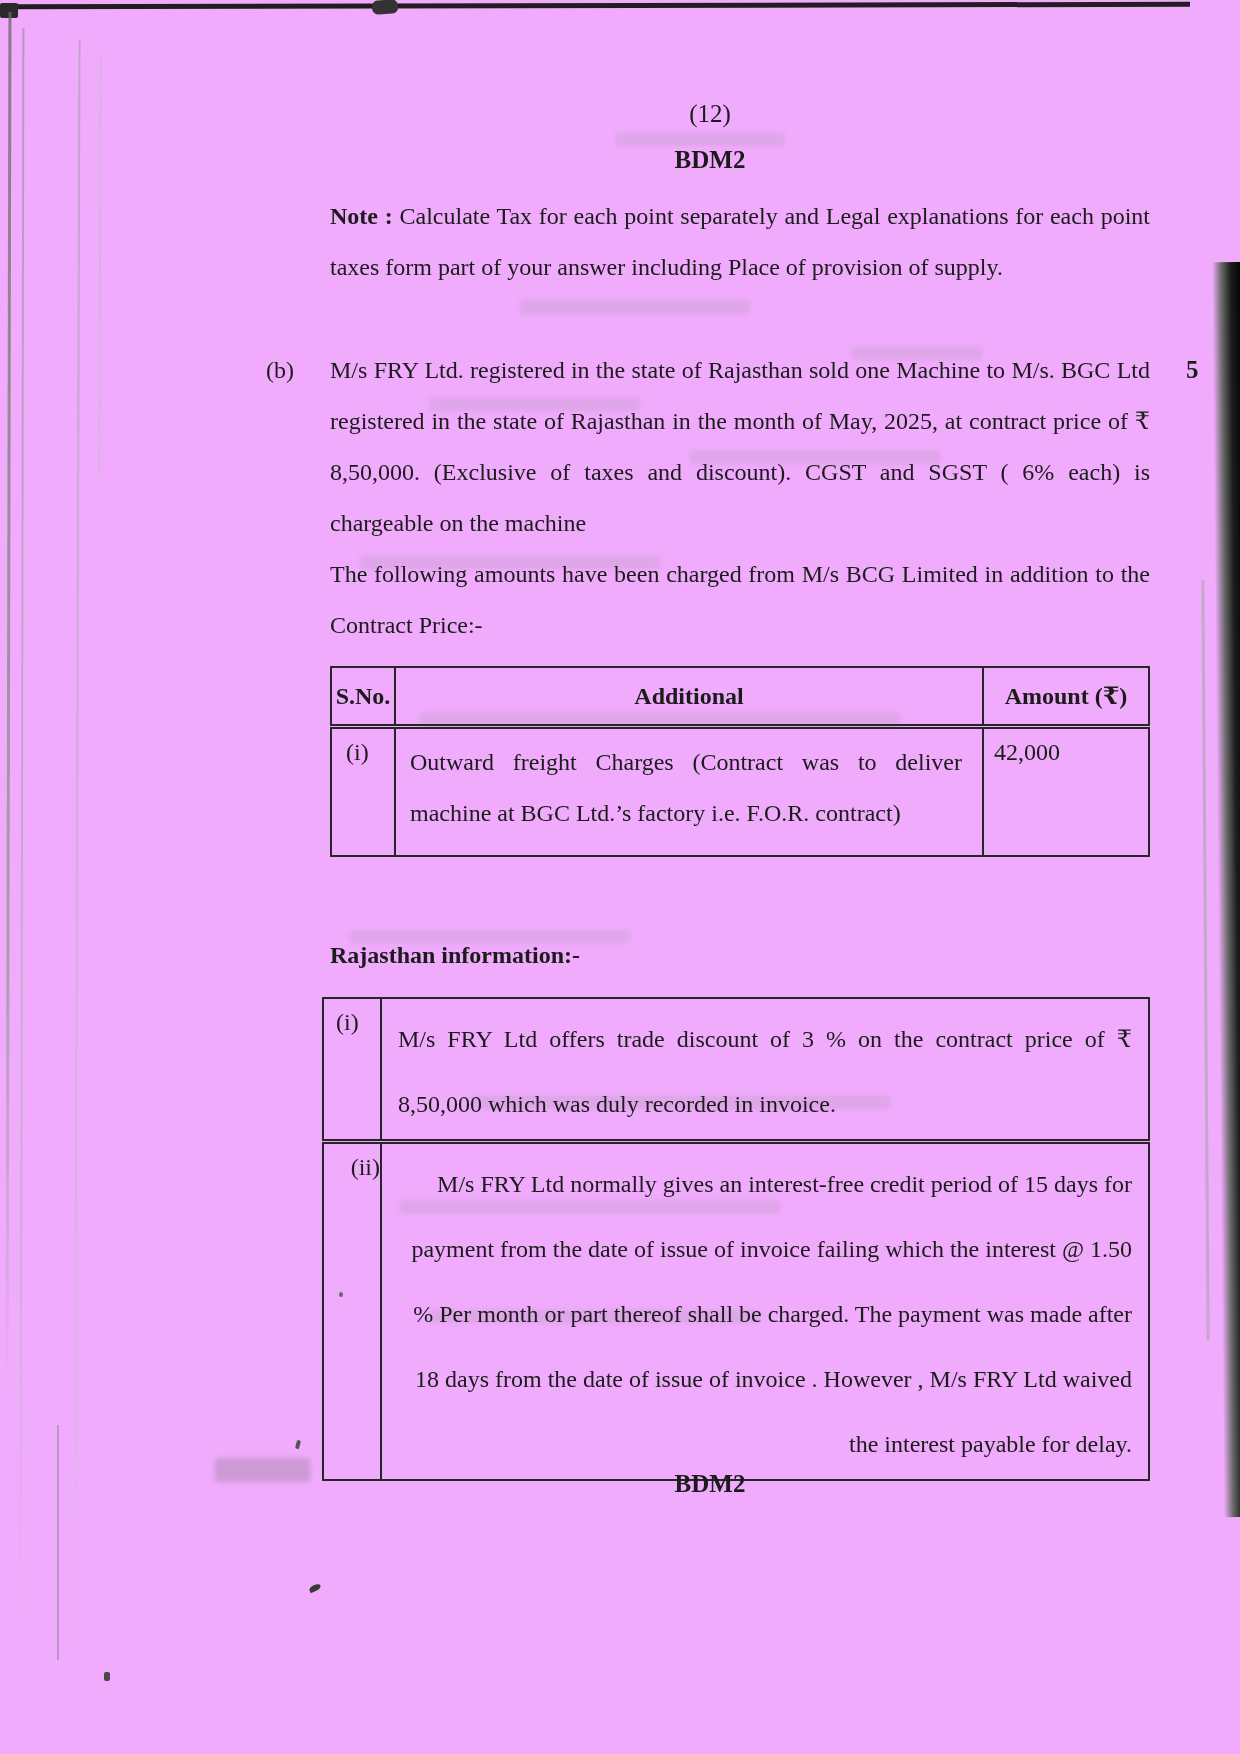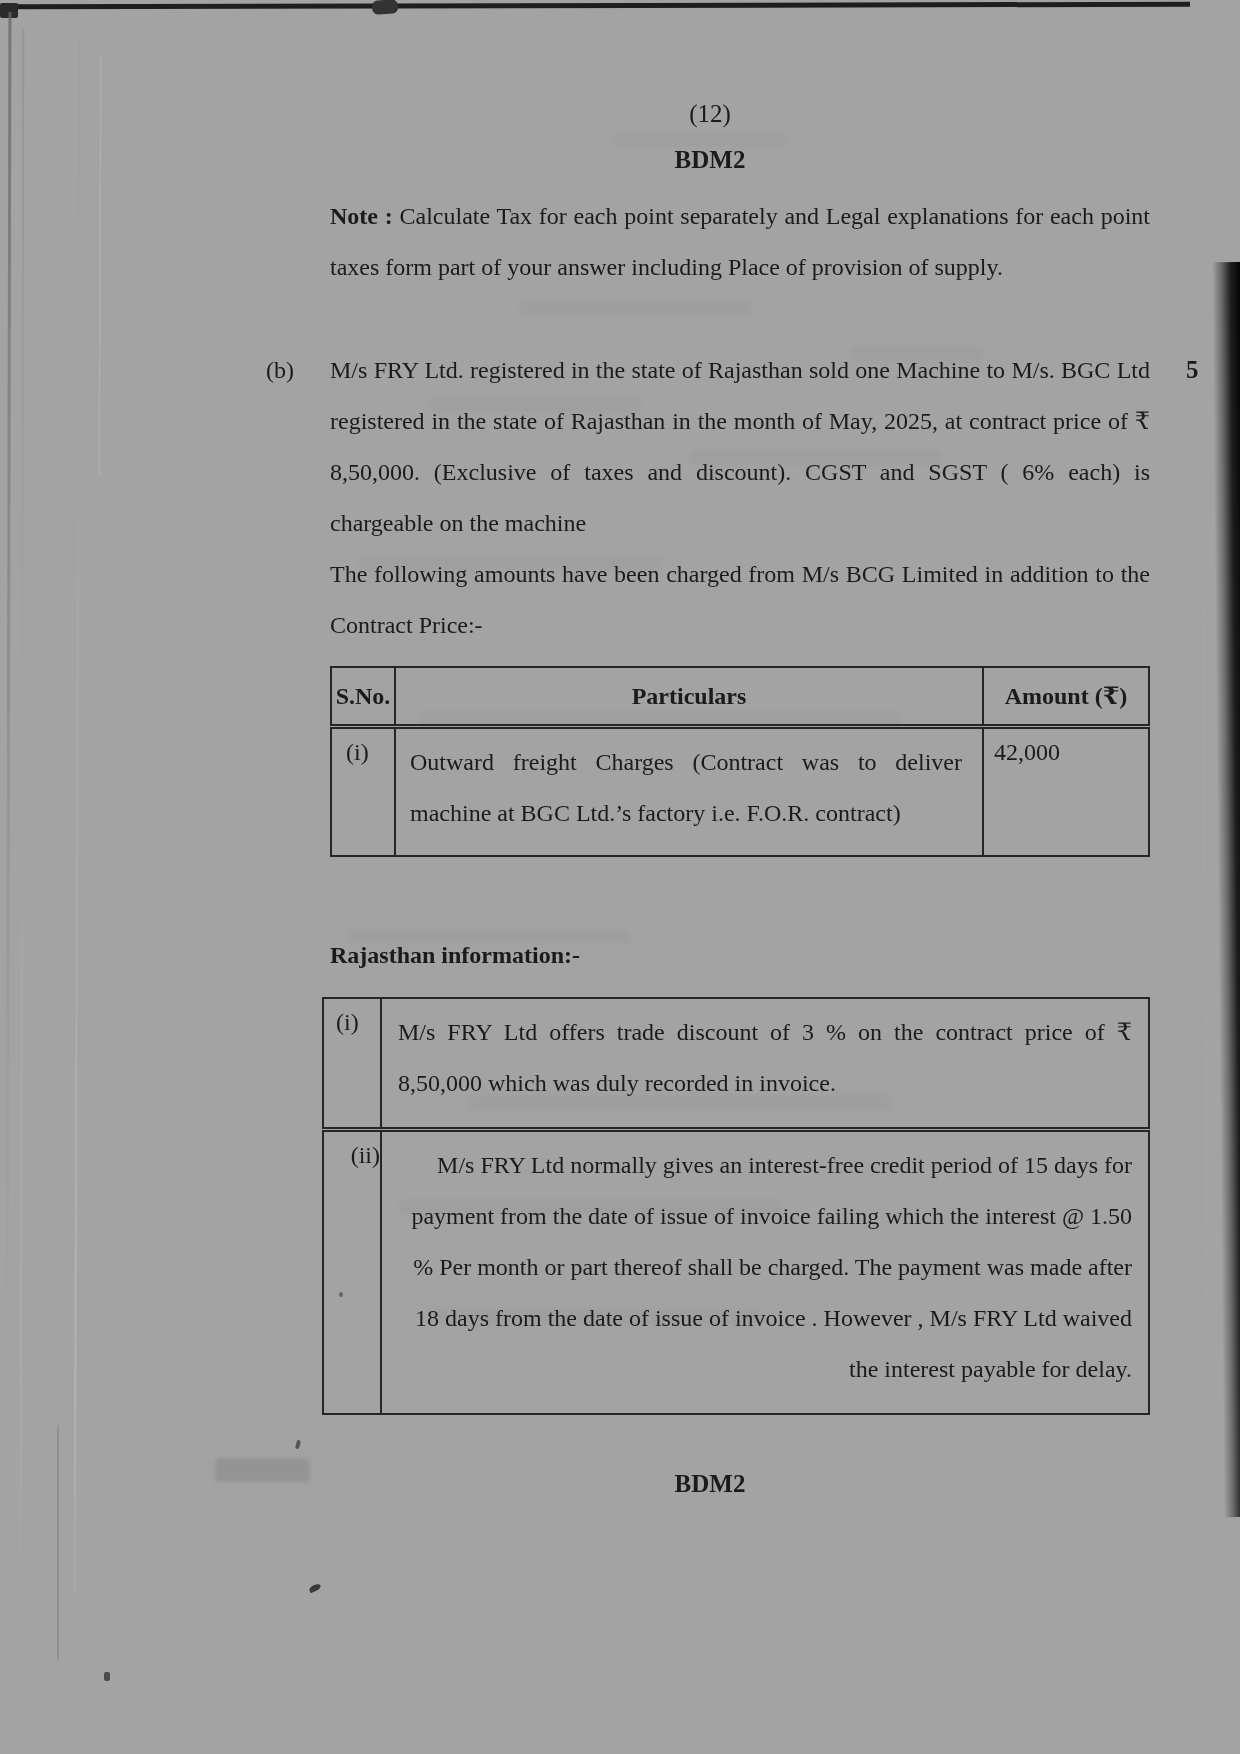--- a/index.html
+++ b/index.html
@@ -1,19 +1,19 @@
 <!DOCTYPE html>
 <html><head>
 <meta charset="utf-8">
 <style>
   html,body{margin:0;padding:0;background:#e9e9e7;}
   .page{
     position:relative;
     width:1240px;height:1754px;
-    background:#a3a3a3;
+    background:#f0abfc;
     overflow:hidden;
     font-family:"Liberation Serif","DejaVu Serif","DejaVu Sans",serif;
     color:#1b1b1b;
   }
   .abs{position:absolute;}
   .center{text-align:center;}
   .bold{font-weight:bold;}
   .para{text-align:justify;font-size:24px;line-height:51px;}
   .para p{margin:0;}
   .hdr{font-size:25px;}
@@ -22,21 +22,21 @@
   th,td{border:2px solid #262626;vertical-align:top;font-size:24px;color:#1b1b1b;}
   th{font-weight:bold;}
   .t1 th{height:56px;line-height:56px;padding:0;border-bottom:5px double #262626;}
   .t1 .col-sno{width:64px;}
   .t1 .col-amt{width:166px;}
   .t1 td.sno{padding:10px 0 0 14px;}
   .t1 td.part{padding:8px 20px 16px 14px;line-height:51px;text-align:justify;}
   .t1 td.amt{padding:10px 6px 0 10px;}
   .t2 .col-sno{width:58px;}
   .t2 td.sno{padding:10px 0 0 12px;}
-  .t2 td.txt{padding:8px 16px 18px 16px;line-height:51px;text-align:justify;}
+  .t2 td.txt{padding:8px 16px 2px 16px;line-height:65px;text-align:justify;}
   .t2 tr.r2 td{border-top:5px double #262626;text-align:right;}
   
   .artifact{position:absolute;pointer-events:none;}
   .smudge{position:absolute;background:rgba(135,135,135,.16);filter:blur(2px);border-radius:4px;pointer-events:none;}
   .vline{position:absolute;pointer-events:none;}
 </style>
 </head>
 <body>
 
 <div class="page">
@@ -90,21 +90,21 @@
   <div class="abs" style="left:330px;top:666px;width:820px;">
     <table class="t1">
       <colgroup>
           <col class="col-sno">
           <col>
           <col class="col-amt">
         </colgroup>
       <tbody>
           <tr>
         <th class="center">S.No.</th>
-        <th class="center">Particulars</th>
+        <th class="center">Additional</th>
         <th class="center">Amount (₹)</th>
       </tr>
       <tr>
         <td class="sno">(i)</td>
         <td class="part">Outward freight Charges (Contract was to deliver machine at BGC Ltd.’s factory i.e. F.O.R. contract)</td>
         <td class="amt">42,000</td>
       </tr>
     </tbody>
       </table>
   </div>

